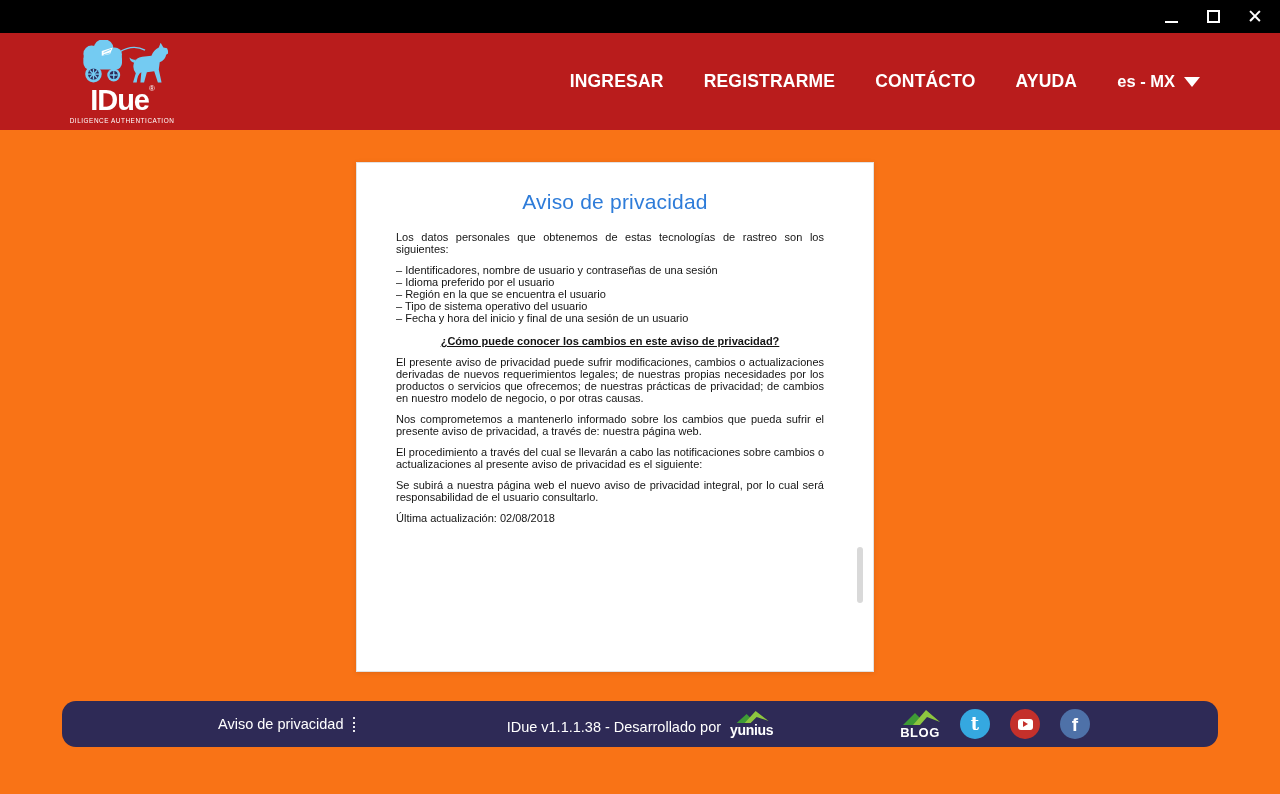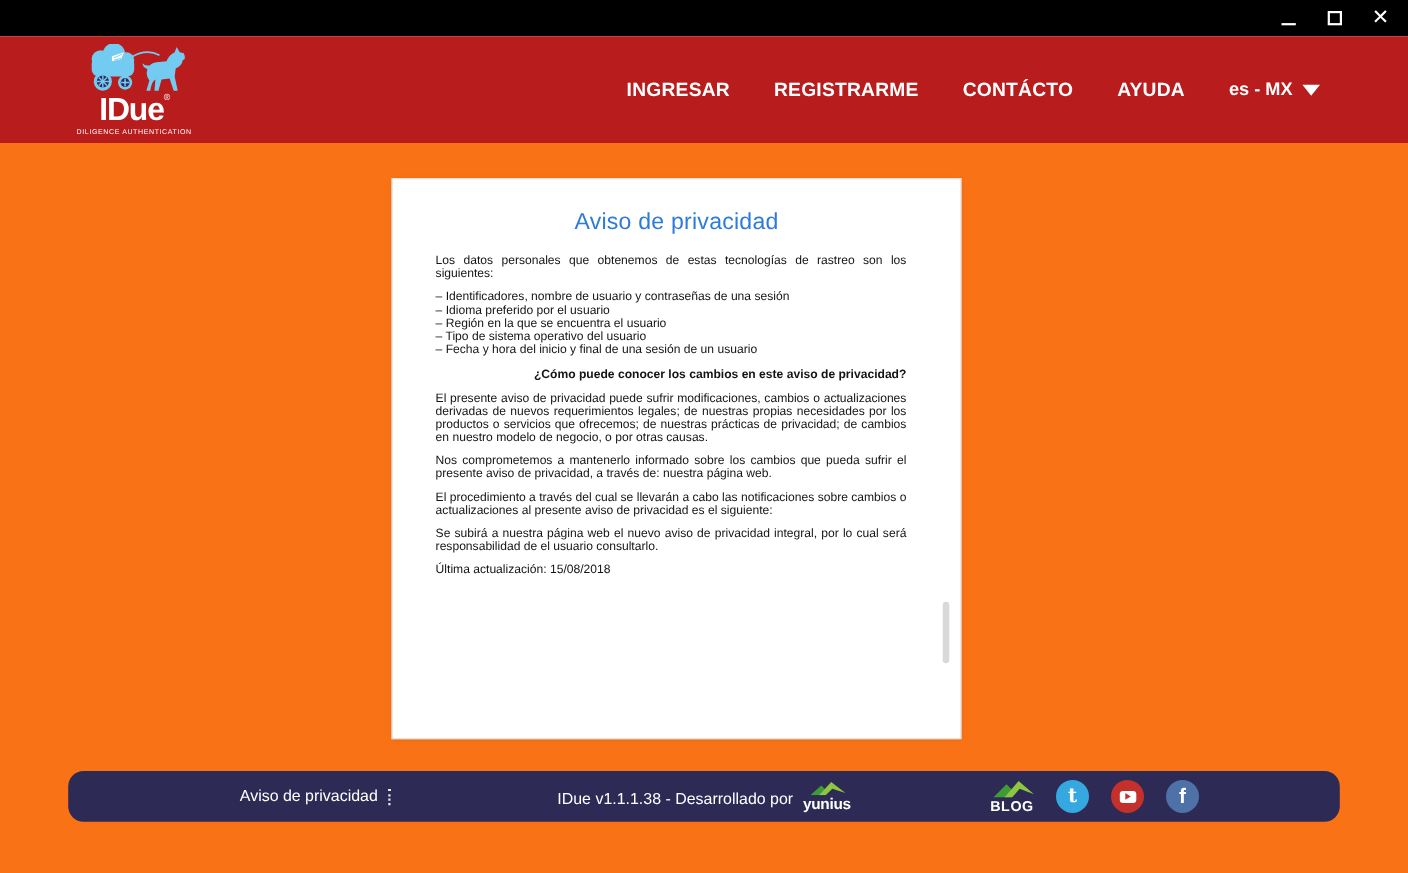--- a/index.html
+++ b/index.html
@@ -53,21 +53,21 @@
     margin-top:27px; text-align:center;
     color:#2e7cd9; font-size:21px; font-weight:400; letter-spacing:0.2px;
   }
   .card-body {
     margin:17px 49px 0 39px;
     font-size:11px; line-height:12px; color:#141414; text-align:justify;
   }
   .card-body p { margin:0 0 9px 0; }
   .data-list { margin:0 0 11px 0; }
   .list-line { text-align:left; line-height:12px; }
-  .q-heading { font-weight:700; margin:11px 0 11px 0; text-align:right; }
+  .q-heading { font-weight:700; margin:11px 0 11px 0; text-align:center;text-decoration:underline; }
   .last-update { margin-top:11px; text-align:left; }
   .scroll-thumb {
     position:absolute; right:10px; top:384px; width:6px; height:56px;
     background:#d9d9d9; border-radius:3px; cursor:pointer;
   }
 
   
   .footer-bar {
     position:absolute; left:62px; top:571px; width:1156px; height:46px;
     background:#2e2a56; border-radius:14px; color:#fff;
@@ -174,21 +174,21 @@
           <div class="list-line">– Idioma preferido por el usuario</div>
           <div class="list-line">– Región en la que se encuentra el usuario</div>
           <div class="list-line">– Tipo de sistema operativo del usuario</div>
           <div class="list-line">– Fecha y hora del inicio y final de una sesión de un usuario</div>
         </div>
         <p class="q-heading">¿Cómo puede conocer los cambios en este aviso de privacidad?</p>
         <p>El presente aviso de privacidad puede sufrir modificaciones, cambios o actualizaciones derivadas de nuevos requerimientos legales; de nuestras propias necesidades por los productos o servicios que ofrecemos; de nuestras prácticas de privacidad; de cambios en nuestro modelo de negocio, o por otras causas.</p>
         <p>Nos comprometemos a mantenerlo informado sobre los cambios que pueda sufrir el presente aviso de privacidad, a través de: nuestra página web.</p>
         <p>El procedimiento a través del cual se llevarán a cabo las notificaciones sobre cambios o actualizaciones al presente aviso de privacidad es el siguiente:</p>
         <p>Se subirá a nuestra página web el nuevo aviso de privacidad integral, por lo cual será responsabilidad de el usuario consultarlo.</p>
-        <p class="last-update">Última actualización: 15/08/2018</p>
+        <p class="last-update">Última actualización: 02/08/2018</p>
       </div>
       <div class="scroll-thumb"></div>
     </div>
 
     <div class="footer-bar">
       <div class="f-left">
         <span class="f-left-label">Aviso de privacidad</span>
         <span class="f-sep"></span>
       </div>
 

